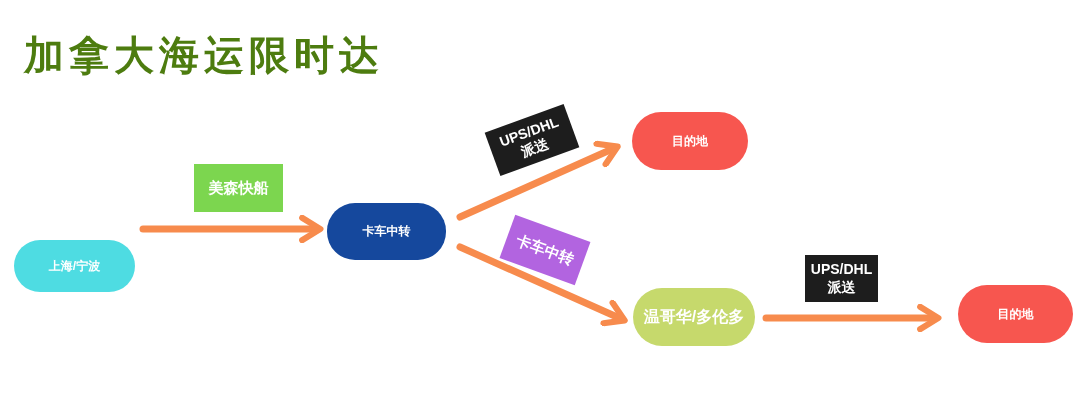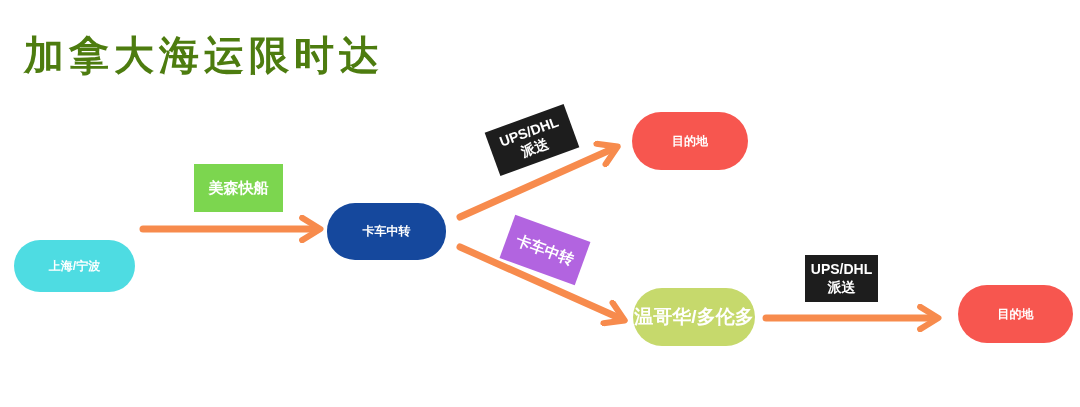--- a/index.html
+++ b/index.html
@@ -42,21 +42,21 @@
     font-weight: bold;
     font-size: 15px;
     line-height: 1.25;
     z-index: 2;
     text-align: center;
     white-space: nowrap;
   }
   .node-shanghai    { left: 14px;  top: 200px; width: 121px; height: 52px; border-radius: 26px; margin-top: 40px; }
   .node-la          { left: 327px; top: 203px; width: 119px; height: 57px; border-radius: 28px; }
   .node-dest-top    { left: 632px; top: 112px; width: 116px; height: 58px; border-radius: 29px; }
-  .node-vt          { left: 633px; top: 288px; width: 122px; height: 58px; border-radius: 29px; font-size: 19px; }
+  .node-vt          { left: 633px; top: 288px; width: 122px; height: 58px; border-radius: 29px; font-size: 16px; }
   .node-dest-bottom { left: 958px; top: 285px; width: 115px; height: 58px; border-radius: 29px; }
   .label-matson     { left: 194px; top: 164px; width: 89px; height: 48px; }
   .label-ups-top    { left: 490px; top: 117px; width: 84px; height: 46px; transform: rotate(-20deg); font-size: 14px; }
   .label-truck      { left: 505px; top: 227px; width: 80px; height: 46px; transform: rotate(20deg); }
   .label-ups-bottom { left: 805px; top: 255px; width: 73px; height: 47px; font-size: 14px; }
 </style>
 </head>
 <body>
 
 <div class="title">加拿大海运限时达</div>

